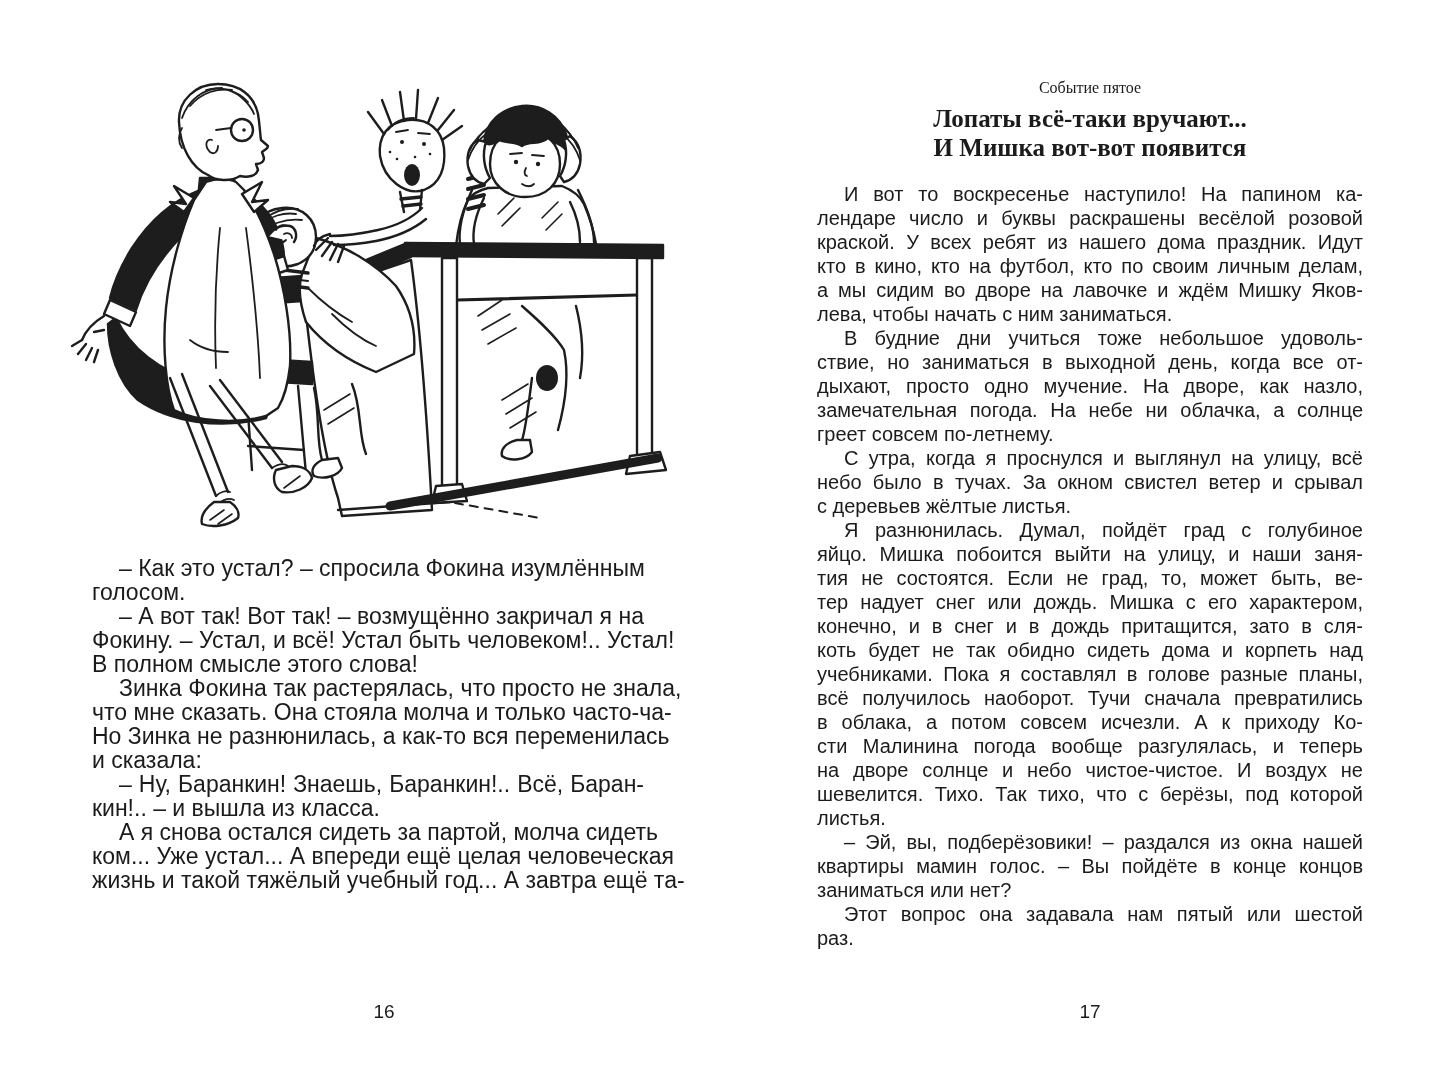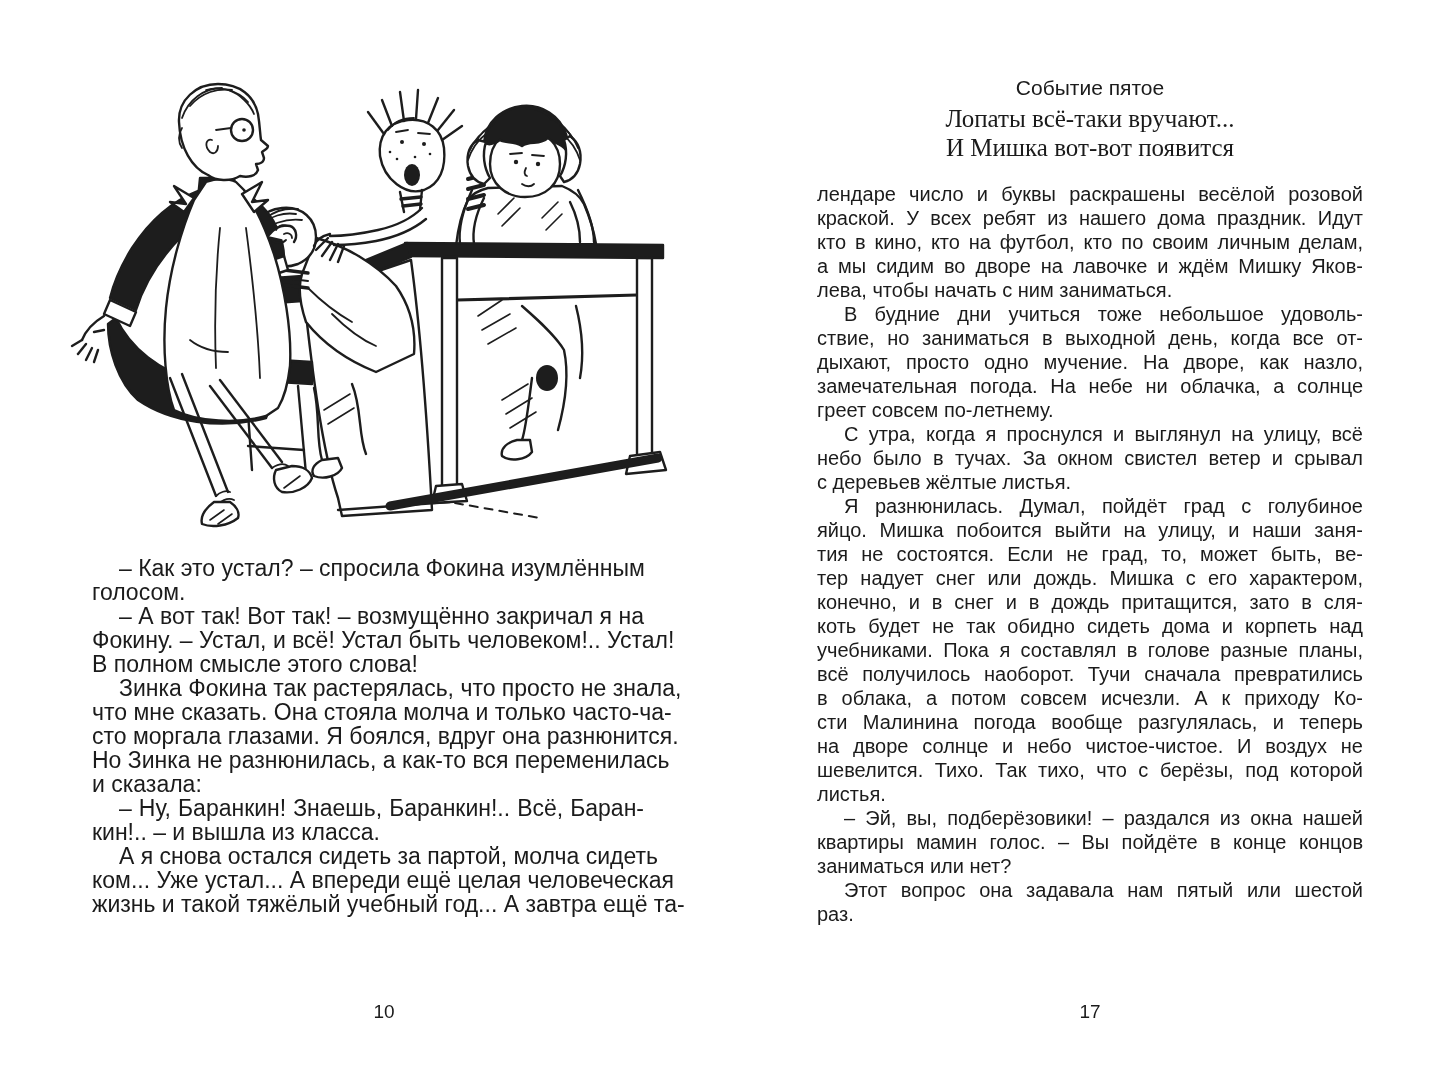--- a/index.html
+++ b/index.html
@@ -13,23 +13,23 @@
   
   .illustration{position:absolute;left:70px;top:78px;width:645px;height:455px;}
   .left-text{position:absolute;left:92px;top:556px;width:552px;
              font-size:23px;line-height:24px;}
   .pagenum{position:absolute;font-size:19px;line-height:24px;text-align:center;}
   .pagenum.left{left:108px;width:552px;top:1000px;}
   .pagenum.right{left:817px;width:546px;top:1000px;}
 
   
   .kicker{position:absolute;left:817px;top:76px;width:546px;text-align:center;
-          font-family:Liberation Sans, sans-serif;font-size:21px;line-height:24px;}
+          font-family:Liberation Serif, serif;font-size:16px;line-height:24px;}
   .chapter-title{position:absolute;left:817px;top:104px;width:546px;text-align:center;
-          font-family:"Liberation Serif",serif;font-weight:normal;
+          font-family:"Liberation Serif",serif;font-weight:bold;
           font-size:25px;line-height:29px;}
   .right-text{position:absolute;left:817px;top:182px;width:546px;
           font-size:20px;line-height:24px;}
 
   
   .para{margin:0;padding:0;}
   .tline{text-align:justify;text-align-last:justify;white-space:nowrap;}
   .tline.lastln{text-align-last:left;}
   .tline.first{padding-left:27px;}
 
@@ -215,43 +215,43 @@
         <div class="tline lastln">голосом.</div>
       </div>
       <div class="para">
         <div class="tline first">– А вот так! Вот так! – возмущённо закричал я на</div>
         <div class="tline">Фокину. – Устал, и всё! Устал быть человеком!.. Устал!</div>
         <div class="tline lastln">В полном смысле этого слова!</div>
       </div>
       <div class="para">
         <div class="tline first">Зинка Фокина так растерялась, что просто не знала,</div>
         <div class="tline">что мне сказать. Она стояла молча и только часто-ча-</div>
-        <div class="tline">сто моргала глазами. Я боялся, вдруг она разнюнится.</div>
         <div class="tline">Но Зинка не разнюнилась, а как-то вся переменилась</div>
         <div class="tline lastln">и сказала:</div>
       </div>
       <div class="para">
         <div class="tline first">– Ну, Баранкин! Знаешь, Баранкин!.. Всё, Баран-</div>
         <div class="tline lastln">кин!.. – и вышла из класса.</div>
       </div>
       <div class="para">
         <div class="tline first">А я снова остался сидеть за партой, молча сидеть</div>
         <div class="tline">ком... Уже устал... А впереди ещё целая человеческая</div>
         <div class="tline">жизнь и такой тяжёлый учебный год... А завтра ещё та-</div>
       </div>
     </div>
-  <div class="pagenum left">10</div>
+  <div class="pagenum left">16</div>
 
   <div class="kicker">Событие пятое</div>
   <div class="chapter-title">
     <div>Лопаты всё-таки вручают...</div>
     <div>И Мишка вот-вот появится</div>
   </div>
   <div class="right-text">
       <div class="para">
+        <div class="tline first">И вот то воскресенье наступило! На папином ка-</div>
         <div class="tline">лендаре число и буквы раскрашены весёлой розовой</div>
         <div class="tline">краской. У всех ребят из нашего дома праздник. Идут</div>
         <div class="tline">кто в кино, кто на футбол, кто по своим личным делам,</div>
         <div class="tline">а мы сидим во дворе на лавочке и ждём Мишку Яков-</div>
         <div class="tline lastln">лева, чтобы начать с ним заниматься.</div>
       </div>
       <div class="para">
         <div class="tline first">В будние дни учиться тоже небольшое удоволь-</div>
         <div class="tline">ствие, но заниматься в выходной день, когда все от-</div>
         <div class="tline">дыхают, просто одно мучение. На дворе, как назло,</div>

